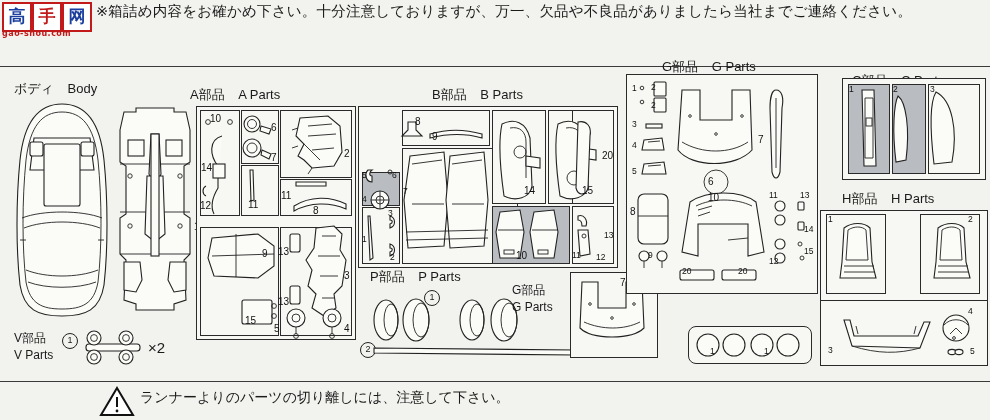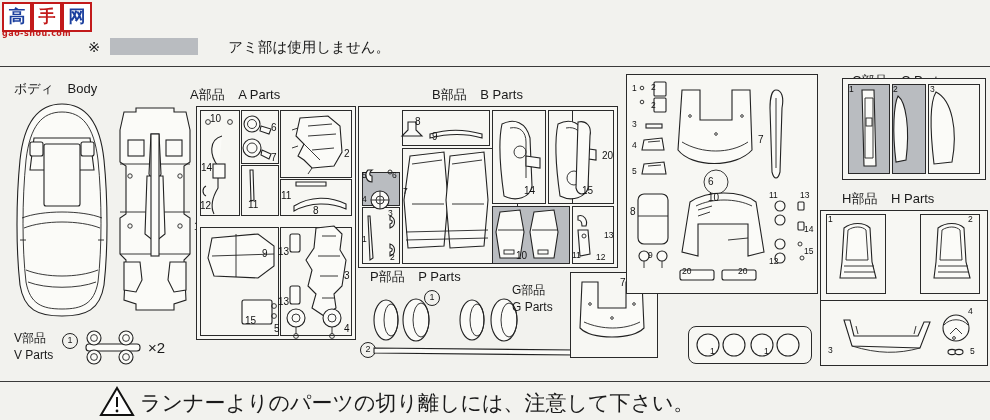--- a/index.html
+++ b/index.html
@@ -50,41 +50,37 @@
   .num.s{font-size:8.5px;}
   .circnum{position:absolute;width:14px;height:14px;border:1.2px solid #222;border-radius:50%;
     font-size:9px;text-align:center;line-height:13px;}
   svg{position:absolute;overflow:visible;}
   .ln{fill:none;stroke:#222;stroke-width:1.1;}
   .ln2{fill:none;stroke:#222;stroke-width:0.9;}
   .fl{fill:#fbfbf8;stroke:#222;stroke-width:1.1;}
 
   
   .hr-bot{position:absolute;left:0;top:381px;width:990px;height:1px;background:#3a3a3a;}
-  .foot{position:absolute;left:140px;top:389px;font-size:21px;white-space:nowrap;}
+  .foot{position:absolute;left:140px;top:389px;font-size:14px;white-space:nowrap;}
   .warn{position:absolute;left:100px;top:386px;width:34px;height:30px;}
   .x2{position:absolute;font-size:15px;}
 </style>
 </head>
 <body>
 
 <div id="sheet">
 
   <div class="wm">
     <div class="blk b1">高</div>
     <div class="blk b2">手</div>
     <div class="blk b3">网</div>
     <div class="sub">gao-shou.com</div>
   </div>
 
-  <div class="hdr-line2">
-    <span>※</span>
-    <span class="ami-swatch"></span>
-    <span>アミ部は使用しません。</span>
-  </div>
+  <div class="hdr-line1">※箱詰め内容をお確かめ下さい。十分注意しておりますが、万一、欠品や不良品がありましたら当社までご連絡ください。</div>
   <div class="hr-top"></div>
 
   <div class="sect-title" style="left:14px;top:80px;">
     <span class="jp">ボディ</span>
     <span>Body</span>
   </div>
 
   <svg style="left:12px;top:100px;" width="100" height="220">
     <path class="fl" d="M50 4 C74 4 88 22 92 60 C96 100 96 150 92 185 C88 210 74 216 50 216 C26 216 12 210 8 185 C4 150 4 100 8 60 C12 22 26 4 50 4 Z"></path>
     <path class="ln2" d="M50 12 C70 12 82 26 86 60 C90 100 90 148 86 182 C82 204 70 209 50 209 C30 209 18 204 14 182 C10 148 10 100 14 60 C18 26 30 12 50 12 Z"></path>
@@ -320,20 +316,24 @@
   <div class="box" style="left:570px;top:272px;width:86px;height:84px;"></div>
   <svg style="left:574px;top:276px;" width="78" height="76">
     <path class="fl" d="M8 6 L24 6 L24 32 L52 32 L52 6 L68 6 L70 52 C58 64 18 64 6 52 Z"></path>
     <path class="ln2" d="M10 46 C28 54 50 54 66 46"></path>
     <circle class="ln2" cx="16" cy="28" r="1.3"></circle>
     <circle class="ln2" cx="60" cy="28" r="1.3"></circle>
     <circle class="ln2" cx="38" cy="42" r="1.3"></circle>
   </svg>
   <div class="num" style="left:620px;top:277px;">7</div>
 
+  <div class="sect-title" style="left:662px;top:58px;">
+    <span class="jp">G部品</span>
+    <span>G Parts</span>
+  </div>
 
   <div class="cell sh" style="left:672px;top:78px;width:86px;height:104px;"></div>
   <div class="cell sh" style="left:630px;top:78px;width:38px;height:38px;"></div>
   <div class="cell" style="left:630px;top:118px;width:38px;height:66px;"></div>
   <div class="cell sh" style="left:762px;top:84px;width:34px;height:98px;"></div>
   <div class="cell sh" style="left:628px;top:186px;width:42px;height:64px;"></div>
   <div class="cell" style="left:672px;top:186px;width:92px;height:76px;"></div>
   <div class="cell" style="left:768px;top:186px;width:44px;height:80px;"></div>
   <div class="cell sh" style="left:672px;top:264px;width:84px;height:24px;"></div>
   <div class="box thin" style="left:626px;top:74px;width:190px;height:218px;"></div>

